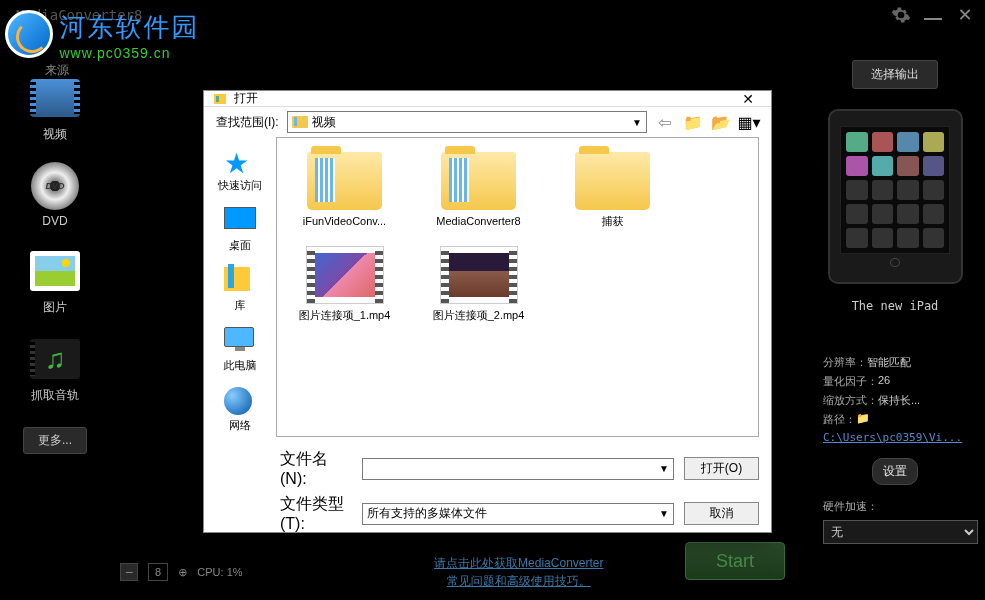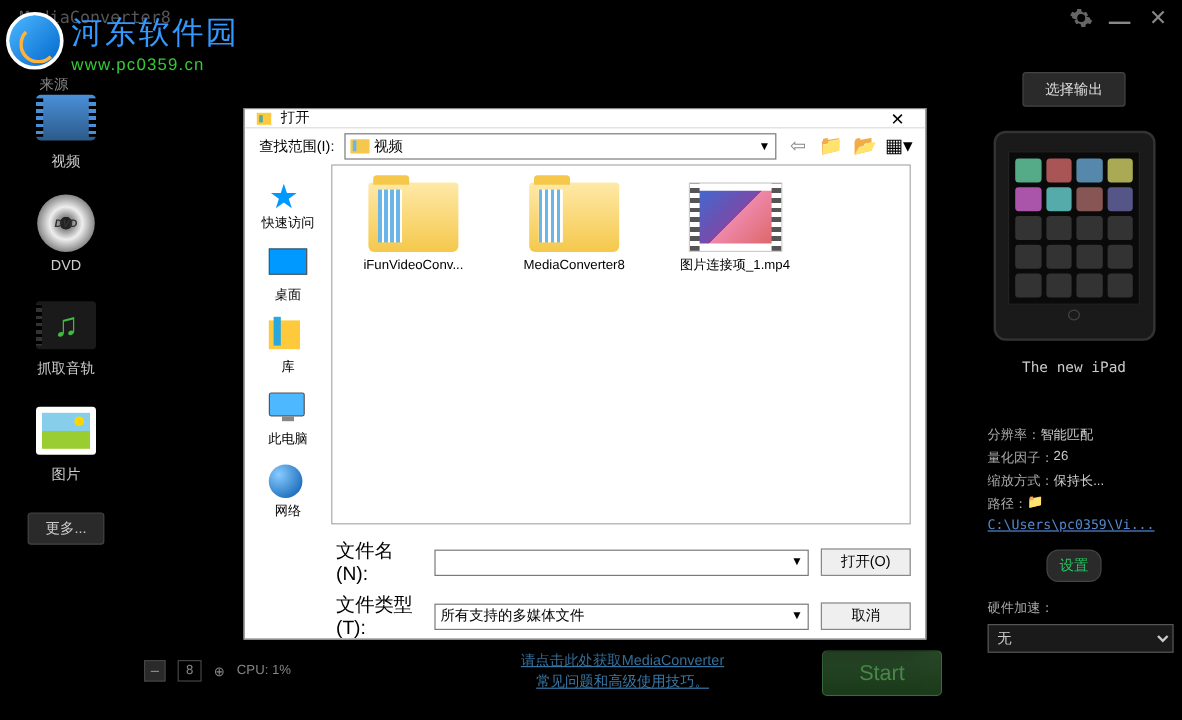--- a/index.html
+++ b/index.html
@@ -17,21 +17,21 @@
 .titlebar { height: 30px; display: flex; align-items: center; padding: 0 8px; }
 .app-title { color: #555; font-family: Consolas, monospace; font-size: 14px; flex: 1; padding-left: 8px; }
 .titlebar-btn { width: 24px; height: 24px; display: flex; align-items: center; justify-content: center; color: #888; margin-left: 8px; cursor: pointer; }
 .gear-icon svg { width: 20px; height: 20px; fill: #666; }
 .min-icon { width: 18px; height: 2px; background: #888; margin-top: 8px; }
 .close-x { font-size: 18px; }
 
 
 .main { display: flex; height: 530px; }
 .sidebar { width: 110px; display: flex; flex-direction: column; align-items: center; padding-top: 40px; gap: 10px; }
-.sidebar-header { color: #888; font-size: 12px; position: absolute; top: 62px; left: 33px; }
+.sidebar-header { color: #888; font-size: 12px; position: absolute; top: 62px; left: 45px; }
 .sidebar-item { display: flex; flex-direction: column; align-items: center; gap: 6px; cursor: pointer; padding: 5px; }
 .sidebar-icon { width: 55px; height: 45px; display: flex; align-items: center; justify-content: center; }
 .sidebar-label { color: #ccc; font-size: 12px; }
 
 .icon-video { background: linear-gradient(#4a90d9, #2c5a8a); border-radius: 4px; position: relative; width: 50px; height: 38px; }
 .icon-video::before { content: ""; position: absolute; top: 3px; bottom: 3px; left: 0; width: 6px; background: repeating-linear-gradient(#000, #000 3px, #4a90d9 3px, #4a90d9 6px); }
 .icon-video::after { content: ""; position: absolute; top: 3px; bottom: 3px; right: 0; width: 6px; background: repeating-linear-gradient(#000, #000 3px, #4a90d9 3px, #4a90d9 6px); }
 
 .icon-dvd { width: 48px; height: 48px; border-radius: 50%; background: radial-gradient(circle, #222 15%, #888 16%, #eee 40%, #888 70%, #ccc 100%); display: flex; align-items: center; justify-content: center; color: #333; font-size: 9px; font-weight: bold; font-style: italic; }
 
@@ -56,27 +56,27 @@
 .ipad-app { background: #333; border-radius: 3px; }
 .ipad-app:nth-child(1) { background: #5a8; } .ipad-app:nth-child(2) { background: #a55; } .ipad-app:nth-child(3) { background: #58a; } .ipad-app:nth-child(4) { background: #aa5; }
 .ipad-app:nth-child(5) { background: #a5a; } .ipad-app:nth-child(6) { background: #5aa; } .ipad-app:nth-child(7) { background: #855; } .ipad-app:nth-child(8) { background: #558; }
 .ipad-home { width: 10px; height: 10px; border: 1px solid #444; border-radius: 50%; margin-top: 4px; }
 .ipad-label { color: #ccc; font-family: Consolas, monospace; font-size: 12px; margin-top: 15px; }
 
 .settings-info { color: #aaa; font-size: 11px; margin-top: 40px; width: 100%; }
 .settings-row { display: flex; padding: 2px 8px; }
 .settings-row .val { color: #ccc; }
 .path-link { color: #5588cc; text-decoration: underline; font-size: 11px; padding: 2px 8px; cursor: pointer; font-family: Consolas, monospace; }
-.settings-btn { background: #2a2a2a; border: 1px solid #444; color: #22c55e; padding: 4px 10px; font-size: 12px; border-radius: 10px; cursor: pointer; margin: 12px auto; display: block; }
+.settings-btn { background: #2a2a2a; border: 1px solid #444; color: #e5e5e5; padding: 4px 10px; font-size: 12px; border-radius: 10px; cursor: pointer; margin: 12px auto; display: block; }
 .accel-select { width: 155px; background: #1a1a1a; border: 1px solid #555; color: #ccc; padding: 3px; font-size: 12px; margin: 4px 8px; }
 
 
 .bottombar { position: absolute; bottom: 10px; left: 120px; right: 200px; display: flex; align-items: center; gap: 10px; color: #888; font-size: 11px; }
 .small-btn { width: 18px; height: 18px; background: #2a2a2a; border: 1px solid #444; color: #888; display: flex; align-items: center; justify-content: center; cursor: pointer; font-size: 14px; }
-.bottom-link { color: #3a7aaa; text-decoration: underline; font-family: "SimSun", monospace; font-size: 12px; text-align: center; line-height: 1.5; margin: 13px auto; }
+.bottom-link { color: #3a7aaa; text-decoration: underline; font-family: "SimSun", monospace; font-size: 12px; text-align: center; line-height: 1.5; margin: 0 auto; }
 .start-btn { position: absolute; bottom: 20px; right: 200px; width: 100px; height: 38px; background: linear-gradient(#2a4a2a, #1a3a1a); border: 1px solid #3a6a3a; color: #4a8a4a; font-size: 18px; font-family: Arial; border-radius: 4px; cursor: pointer; }
 
 
 .dialog { position: absolute; top: 90px; left: 203px; width: 569px; height: 443px; background: #fff; border: 1px solid #888; box-shadow: 0 5px 25px rgba(0,0,0,0.5); z-index: 100; display: flex; flex-direction: column; }
 .dlg-titlebar { height: 16px; display: flex; align-items: center; padding: 0 8px; border-bottom: 1px solid #ddd; }
 .dlg-icon { width: 16px; height: 16px; margin-right: 6px; }
 .dlg-title { flex: 1; font-size: 12px; }
 .dlg-close { width: 30px; height: 22px; display: flex; align-items: center; justify-content: center; cursor: pointer; font-size: 14px; }
 
 .dlg-toolbar { height: 32px; display: flex; align-items: center; padding: 4px 12px; gap: 8px; }
@@ -158,31 +158,31 @@
       <div class="sidebar-label">视频</div>
     </div>
     <div class="sidebar-item">
       <div class="sidebar-icon">
           <div class="icon-dvd">DVD</div>
         </div>
       <div class="sidebar-label">DVD</div>
     </div>
     <div class="sidebar-item">
       <div class="sidebar-icon">
-          <div class="icon-audio"></div>
-        </div>
-      <div class="sidebar-label">抓取音轨</div>
+          <div class="icon-photo">
+            <div class="icon-photo-inner"></div>
+          </div>
+        </div>
+      <div class="sidebar-label">图片</div>
     </div>
     <div class="sidebar-item">
       <div class="sidebar-icon">
-          <div class="icon-photo">
-            <div class="icon-photo-inner"></div>
-          </div>
-        </div>
-      <div class="sidebar-label">图片</div>
+          <div class="icon-audio"></div>
+        </div>
+      <div class="sidebar-label">抓取音轨</div>
     </div>
     <button class="more-btn">更多...</button>
   </div>
 
   <div class="center"></div>
 
   <div class="rightpanel">
     <button class="output-btn">选择输出</button>
     <div class="ipad-frame">
       <div class="ipad-screen">
@@ -317,24 +317,34 @@
     <div class="dlg-files">
       <div class="file-item">
         <div class="file-icon-folder has-vid"></div>
         <div class="file-label">iFunVideoConv...</div>
       </div>
       <div class="file-item">
         <div class="file-icon-folder has-vid"></div>
         <div class="file-label">MediaConverter8</div>
       </div>
       <div class="file-item">
+        <div class="file-icon-folder"></div>
+        <div class="file-label">捕获</div>
+      </div>
+      <div class="file-item">
         <div class="file-icon-video">
             <div class="video-thumb thumb1"></div>
           </div>
         <div class="file-label">图片连接项_1.mp4</div>
+      </div>
+      <div class="file-item">
+        <div class="file-icon-video">
+            <div class="video-thumb thumb2"></div>
+          </div>
+        <div class="file-label">图片连接项_2.mp4</div>
       </div>
     </div>
   </div>
 
   <div class="dlg-bottom">
     <div class="dlg-row">
       <span class="dlg-row-label">文件名(N):</span>
       <div class="dlg-combo" style="background:#fff">
         <span></span>
         <span class="dlg-combo-arrow">▼</span>

